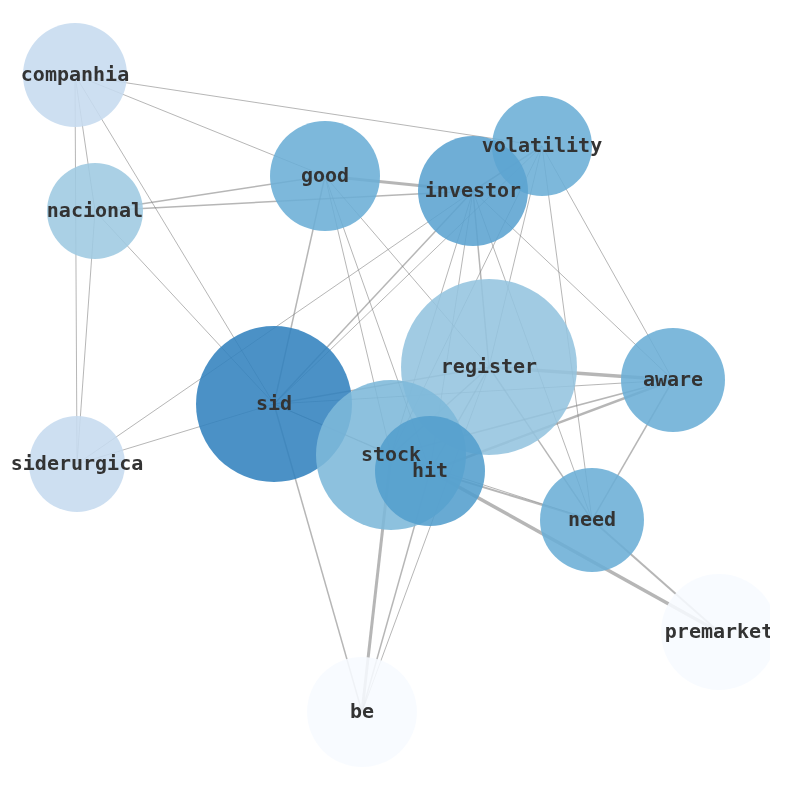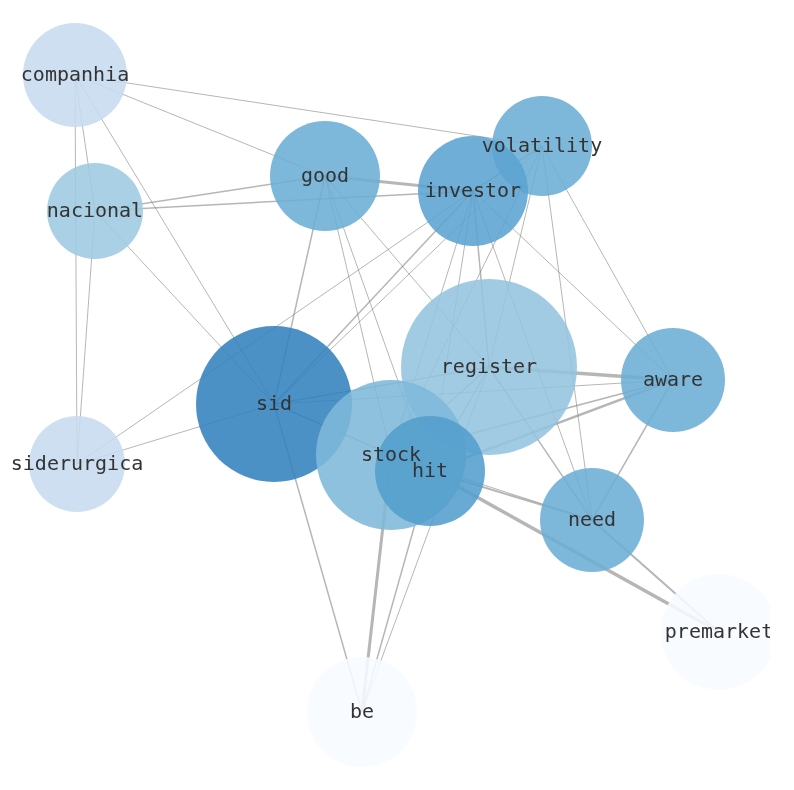--- a/index.html
+++ b/index.html
@@ -7,20 +7,21 @@
     padding: 0;
     background: #ffffff;
     font-family: "DejaVu Sans Mono", "Liberation Mono", monospace;
   }
   .figure {
     position: relative;
     width: 770px;
     height: 790px;
     background: #8b5cf6;
     overflow: hidden;
+    font-weight: bold;
   }
   svg {
     display: block;
   }
   .node-label {
     font-family: "DejaVu Sans Mono", "Liberation Mono", monospace;
     pointer-events: none;
   }
 </style>
 </head>

